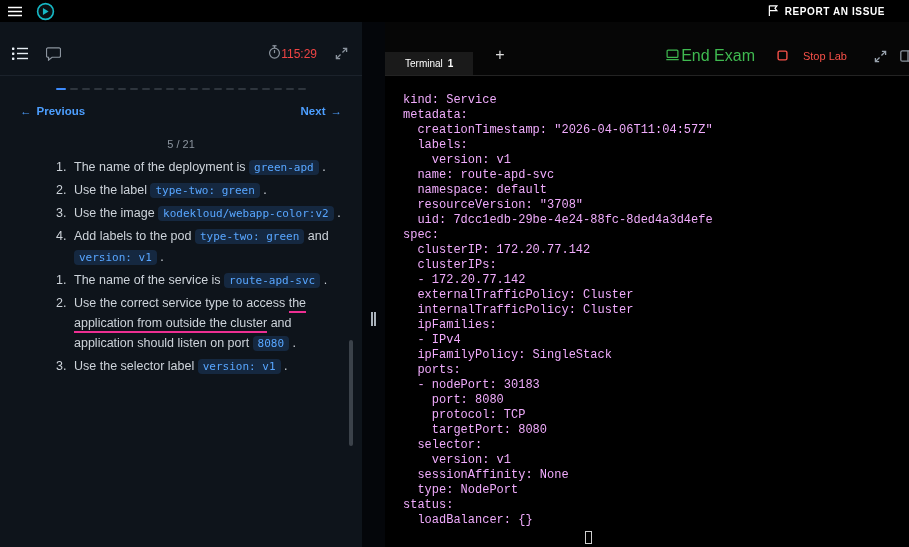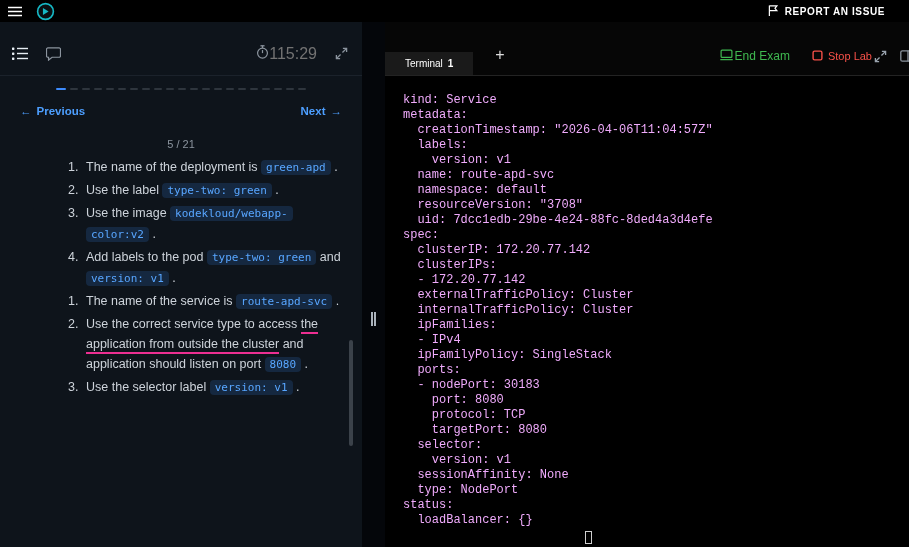--- a/index.html
+++ b/index.html
@@ -20,57 +20,57 @@
   .left-panel { width:362px; background:#0e141b; position:relative; overflow:hidden; }
   .gutter { width:23px; background:#04060a; position:relative; cursor:col-resize; }
   .grip { position:absolute; top:290px; left:9px; width:5px; height:14px;
           border-left:2px solid #aab2bb; border-right:2px solid #aab2bb; }
   .terminal-panel { flex:1; background:#000; display:flex; flex-direction:column; min-width:0; }
 
   
   .panel-header { height:54px; display:flex; align-items:center; gap:18px;
                   padding:10px 14px 0 12px; border-bottom:1px solid #1b222b; }
   .ph-spacer { flex:1; }
-  .timer { display:flex; align-items:center; color:#737373; font-size:16px; }
+  .timer { display:flex; align-items:center; color:#ef4444; font-size:12px; }
   .ph-icon { display:flex; align-items:center; cursor:pointer; }
 
   
   .dashes { display:flex; gap:4px; justify-content:center; margin-top:12px; }
   .dash { width:8px; height:2px; background:#2e353d; border-radius:1px; cursor:pointer; }
   .dash.active { background:#3d8bfd; width:10px; }
   .nav-row { display:flex; justify-content:space-between; padding:0 20px;
              margin-top:15px; font-size:11.5px; font-weight:700; color:#4d9fff; }
   .nav-link { display:flex; gap:5px; cursor:pointer; align-items:center; }
   .page-indicator { text-align:center; color:#8b949e; font-size:11px; margin-top:21px; }
 
   
-  .content { padding:7px 20px 0 20px; color:#cdd3da; font-size:12.5px; line-height:20px; }
+  .content { padding:7px 20px 0 8px; color:#cdd3da; font-size:12.5px; line-height:20px; }
   ol.tasks { list-style:none; counter-reset:item; margin:0 0 0 50px; }
   ol.tasks > li { counter-increment:item; position:relative; padding-left:16px; margin-bottom:2px; }
   ol.tasks > li::before { content:counter(item) "."; position:absolute; left:-2px; color:#cdd3da; }
   .chip { background:#152840; color:#58a6ff; font-family:"DejaVu Sans Mono", monospace;
           font-size:11px; padding:1px 5px; border-radius:4px;
           -webkit-box-decoration-break:clone; box-decoration-break:clone; }
   .pink-underline { border-bottom:2px solid #ed2f92; padding-bottom:1px; }
   .para { margin:18px 0 12px 27px; }
   .scroll-thumb { position:absolute; right:9px; top:318px; width:4px; height:106px;
                   background:#3b424a; border-radius:2px; cursor:pointer; }
 
   
   .tab-bar { height:54px; background:#060606; display:flex; align-items:flex-end;
              border-bottom:1px solid #232323; overflow:hidden; }
   .term-tab { height:23px; background:#1a1a1a; padding:0 20px; display:flex; align-items:center;
               color:#ffffff; font-size:10px; cursor:pointer; }
   .tab-num { font-weight:700; margin-left:5px; }
   .plus { height:38px; line-height:36px; color:#dddddd; font-size:16px; margin-left:22px; cursor:pointer; }
   .bar-right { margin-left:auto; height:38px; display:flex; align-items:center; }
-  .btn-end { display:flex; align-items:center; gap:2px; color:#3fb950; font-size:12px;
+  .btn-end { display:flex; align-items:center; gap:2px; color:#3fb950; font-size:16px;
              cursor:pointer; margin-right:22px; }
-  .btn-stop { display:flex; align-items:center; gap:5px; color:#f85149; font-size:11px;
-              cursor:pointer; margin-right:2px; }
+  .btn-stop { display:flex; align-items:center; gap:15px; color:#f85149; font-size:11px;
+              cursor:pointer; margin-right:27px; }
   .tb-icon { display:flex; align-items:center; cursor:pointer; margin-right:13px; }
   .tb-icon.edge { margin-right:-5px; }
 
   .terminal-body { flex:1; position:relative; padding:17px 8px 0 18px; cursor:text; }
   .terminal-body pre { font-family:Liberation Mono, monospace; font-size:12px;
                        line-height:15px; color:#f0abfc; white-space:pre; }
   .cursor { position:absolute; left:200px; bottom:3px; width:7px; height:13px;
             border:1px solid #cfcfcf; }
 </style>
 </head>

